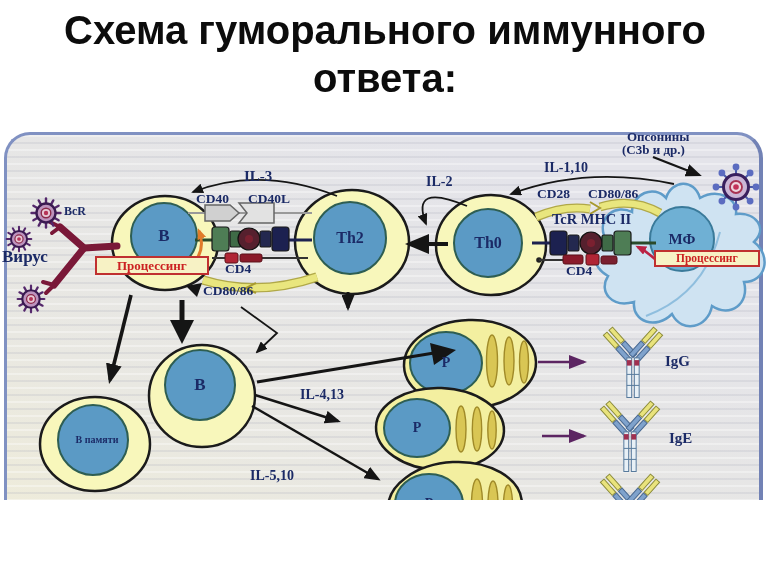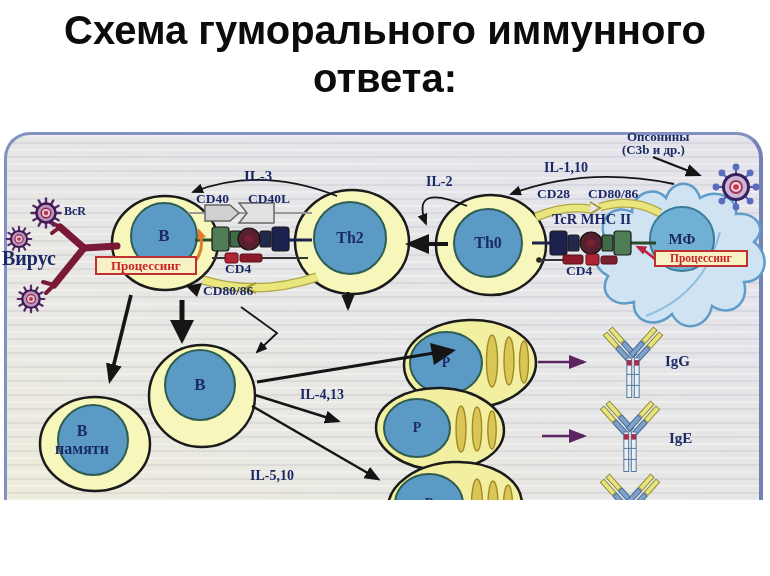--- a/index.html
+++ b/index.html
@@ -12,21 +12,21 @@
          border:3px solid #8091c2;border-bottom:5px solid #5f6fa8;border-right:4px solid #7282b5;
          border-radius:26px;
          background-color:#e2e2e8;
          background-image:
            repeating-linear-gradient(180deg, rgba(255,255,255,.35) 0 2px, rgba(0,0,0,0) 2px 7px, rgba(172,174,188,.22) 7px 9px, rgba(0,0,0,0) 9px 14px),
            linear-gradient(205deg,#e4e4ea 20%,#e9e8e2 70%,#f0edd8 100%);}
   svg.layer{position:absolute;left:0;top:0;width:770px;height:576px;}
   .lbl{position:absolute;font-weight:bold;color:#1b2a66;white-space:nowrap;z-index:5;}
   .cell-lbl{transform:translate(-50%,-50%);text-align:center;}
   .proc{background:#f7f2c5;border:2px solid #c03030;color:#cc2222;
-        padding:0 14px;line-height:15px;z-index:6;}
+        padding:0 20px;line-height:15px;z-index:6;}
 </style>
 </head>
 <body>
 
 <div id="stage">
 
   <div class="title">Схема гуморального иммунного ответа:</div>
 
   <div class="panel"></div>
 
@@ -264,21 +264,21 @@
       <circle r="12.5" fill="#cbb6d6" stroke="#39205e" stroke-width="3"></circle>
       <circle r="6" fill="#eed5dc" stroke="#a83352" stroke-width="1.8"></circle>
       <circle r="2.8" fill="#c23358"></circle>
     </g>
 
     <use href="#abFull" transform="translate(633,359) scale(1.1)"></use>
     <use href="#abFull" transform="translate(630,433) scale(1.1)"></use>
     <use href="#abFull" transform="translate(630,506) scale(1.1)"></use>
   </svg>
 
-  <div class="lbl" style="left:2px;top:247px;font-size:20px;">Вирус</div>
+  <div class="lbl" style="left:2px;top:247px;font-size:17px;">Вирус</div>
   <div class="lbl" style="left:64px;top:204px;font-size:12px;">BcR</div>
   <div class="lbl" style="left:236px;top:168px;font-size:15px;margin-left:8px;">IL-3</div>
   <div class="lbl" style="left:196px;top:191px;font-size:13.5px;">CD40</div>
   <div class="lbl" style="left:248px;top:191px;font-size:13.5px;">CD40L</div>
   <div class="lbl" style="left:225px;top:261px;font-size:13.5px;">CD4</div>
   <div class="lbl" style="left:203px;top:283px;font-size:13.5px;">CD80/86</div>
   <div class="lbl proc" style="left:95px;top:256px;font-size:13px;">Процессинг</div>
   <div class="lbl" style="left:426px;top:174px;font-size:14px;">IL-2</div>
   <div class="lbl" style="left:544px;top:160px;font-size:14px;">IL-1,10</div>
   <div class="lbl" style="left:537px;top:186px;font-size:13.5px;">CD28</div>
@@ -292,18 +292,18 @@
   <div class="lbl" style="left:250px;top:438px;font-size:14px;margin-top:30px;">IL-5,10</div>
   <div class="lbl" style="left:665px;top:353px;font-size:15px;">IgG</div>
   <div class="lbl" style="left:669px;top:430px;font-size:15px;">IgE</div>
   <div class="lbl" style="left:669px;top:505px;font-size:15px;">IgA</div>
 
   <div class="lbl cell-lbl" style="left:164px;top:236px;font-size:17px;">В</div>
   <div class="lbl cell-lbl" style="left:350px;top:238px;font-size:16px;">Th2</div>
   <div class="lbl cell-lbl" style="left:488px;top:243px;font-size:16px;">Th0</div>
   <div class="lbl cell-lbl" style="left:682px;top:239px;font-size:15px;">МФ</div>
   <div class="lbl cell-lbl" style="left:200px;top:385px;font-size:17px;">В</div>
-  <div class="lbl cell-lbl" style="left:82px;top:440px;font-size:16px;width:56px;white-space:normal;line-height:1.15;">В памяти</div>
+  <div class="lbl cell-lbl" style="left:97px;top:440px;font-size:10px;width:56px;white-space:normal;line-height:1.15;">В памяти</div>
   <div class="lbl cell-lbl" style="left:446px;top:363px;font-size:14px;">Р</div>
   <div class="lbl cell-lbl" style="left:417px;top:428px;font-size:14px;">Р</div>
   <div class="lbl cell-lbl" style="left:429px;top:504px;font-size:14px;">Р</div>
 
 </div>
 
 </body></html>

